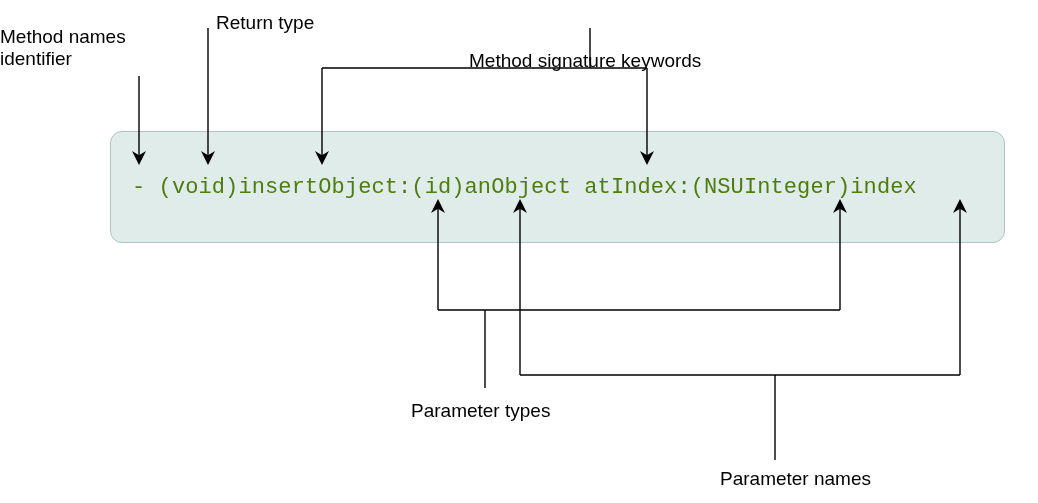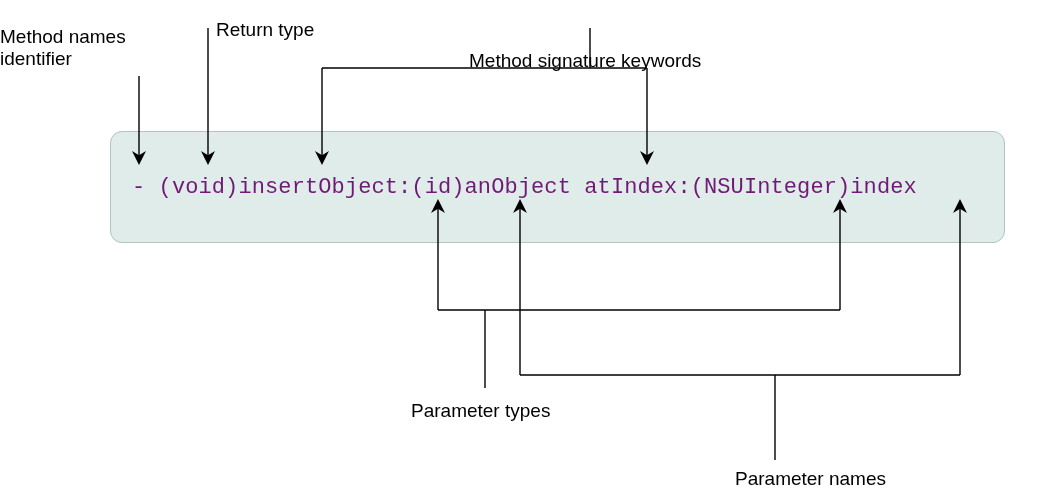--- a/index.html
+++ b/index.html
@@ -31,45 +31,45 @@
     border-radius: 12px;
     box-sizing: border-box;
   }
   .codeline {
     position: absolute;
     left: 132px;
     top: 175px;
     font-family: "Courier New", Courier, monospace;
     font-size: 22px;
     letter-spacing: 0.1px;
-    color: #701a75;
+    color: #4d7c0f;
     white-space: pre;
   }
   svg.overlay {
     position: absolute;
     left: 0;
     top: 0;
     width: 1038px;
     height: 503px;
     pointer-events: none;
   }
 </style>
 </head>
 <body>
 
 <div class="label" style="left:0px; top:26px;">Method names
 identifier</div>
 
-<div class="label" style="left:216px; top:19px;">Return type</div>
+<div class="label" style="left:216px; top:12px;">Return type</div>
 
 <div class="label" style="left:469px; top:2px;margin-top:48px;">Method signature keywords</div>
 
 <div class="label" style="left:411px; top:400px;">Parameter types</div>
 
-<div class="label" style="left:735px; top:468px;">Parameter names</div>
+<div class="label" style="left:720px; top:468px;">Parameter names</div>
 
 <div class="codebox"></div>
 
 <div class="codeline">- (void)insertObject:(id)anObject atIndex:(NSUInteger)index</div>
 
 <svg class="overlay" viewBox="0 0 1038 503">
   <defs>
     <marker id="arrowhead" markerWidth="12" markerHeight="12" refX="6" refY="6" orient="auto">
       <path d="M1,1 L11,6 L1,11 L4,6 Z" fill="#000"></path>
     </marker>

